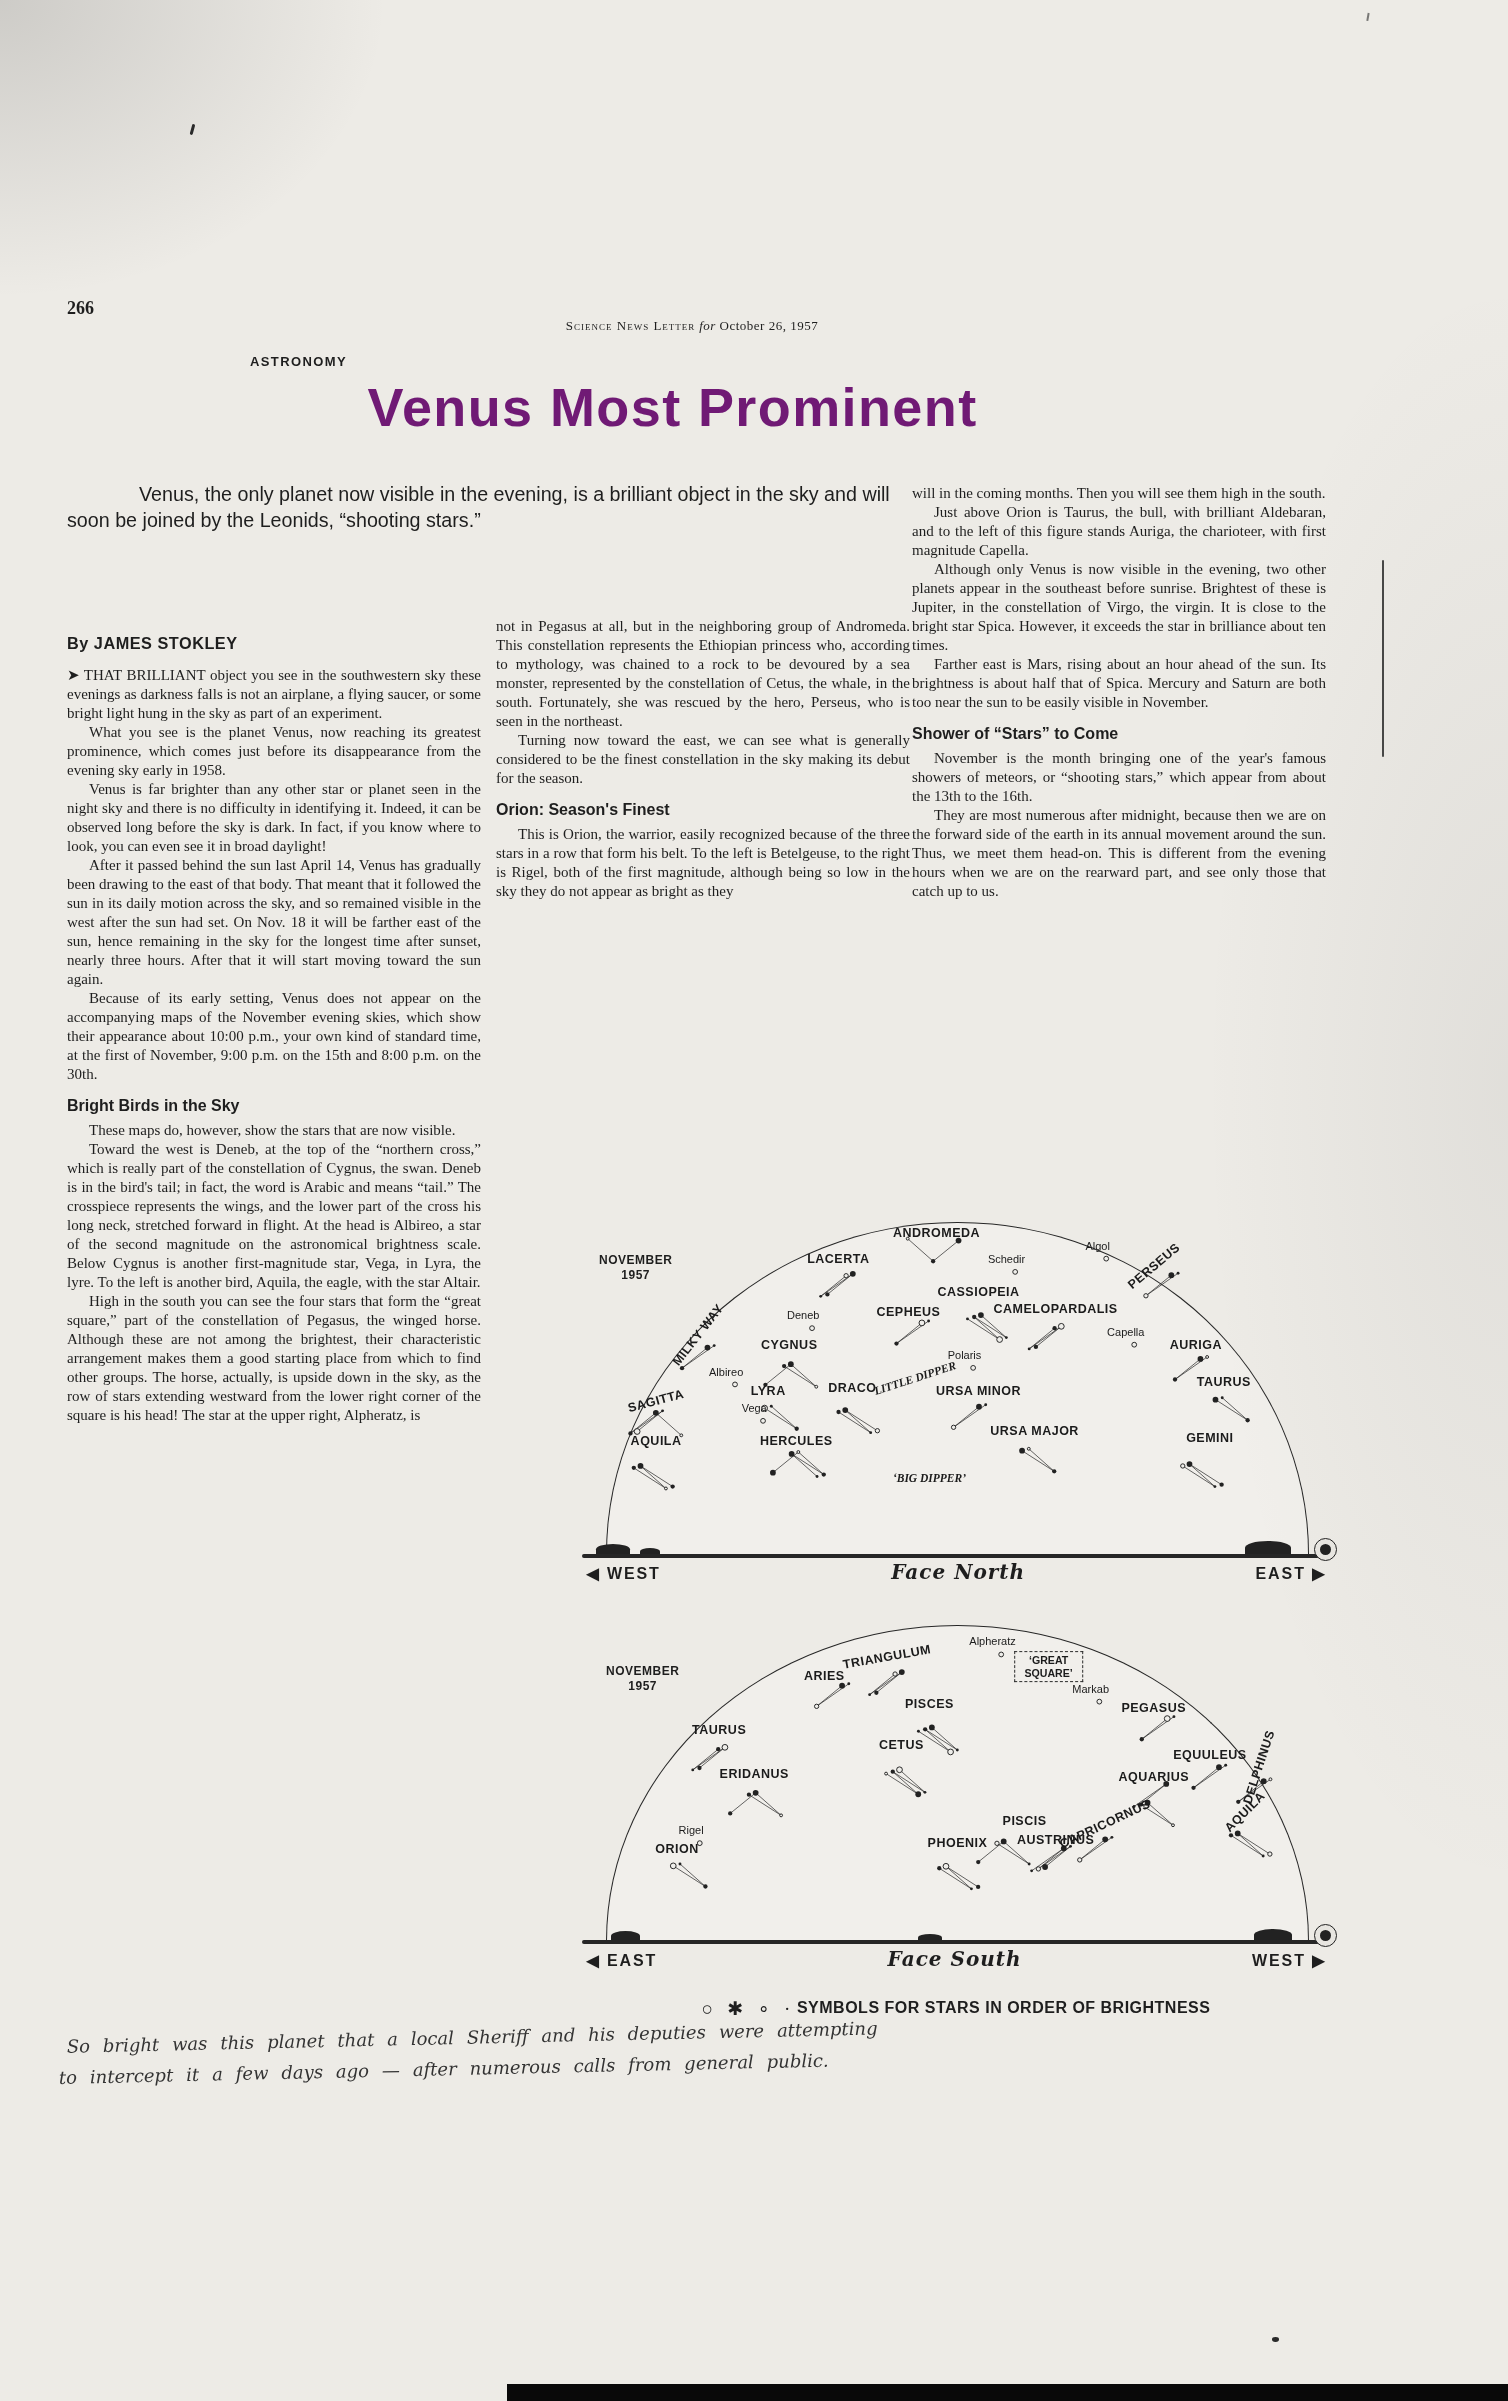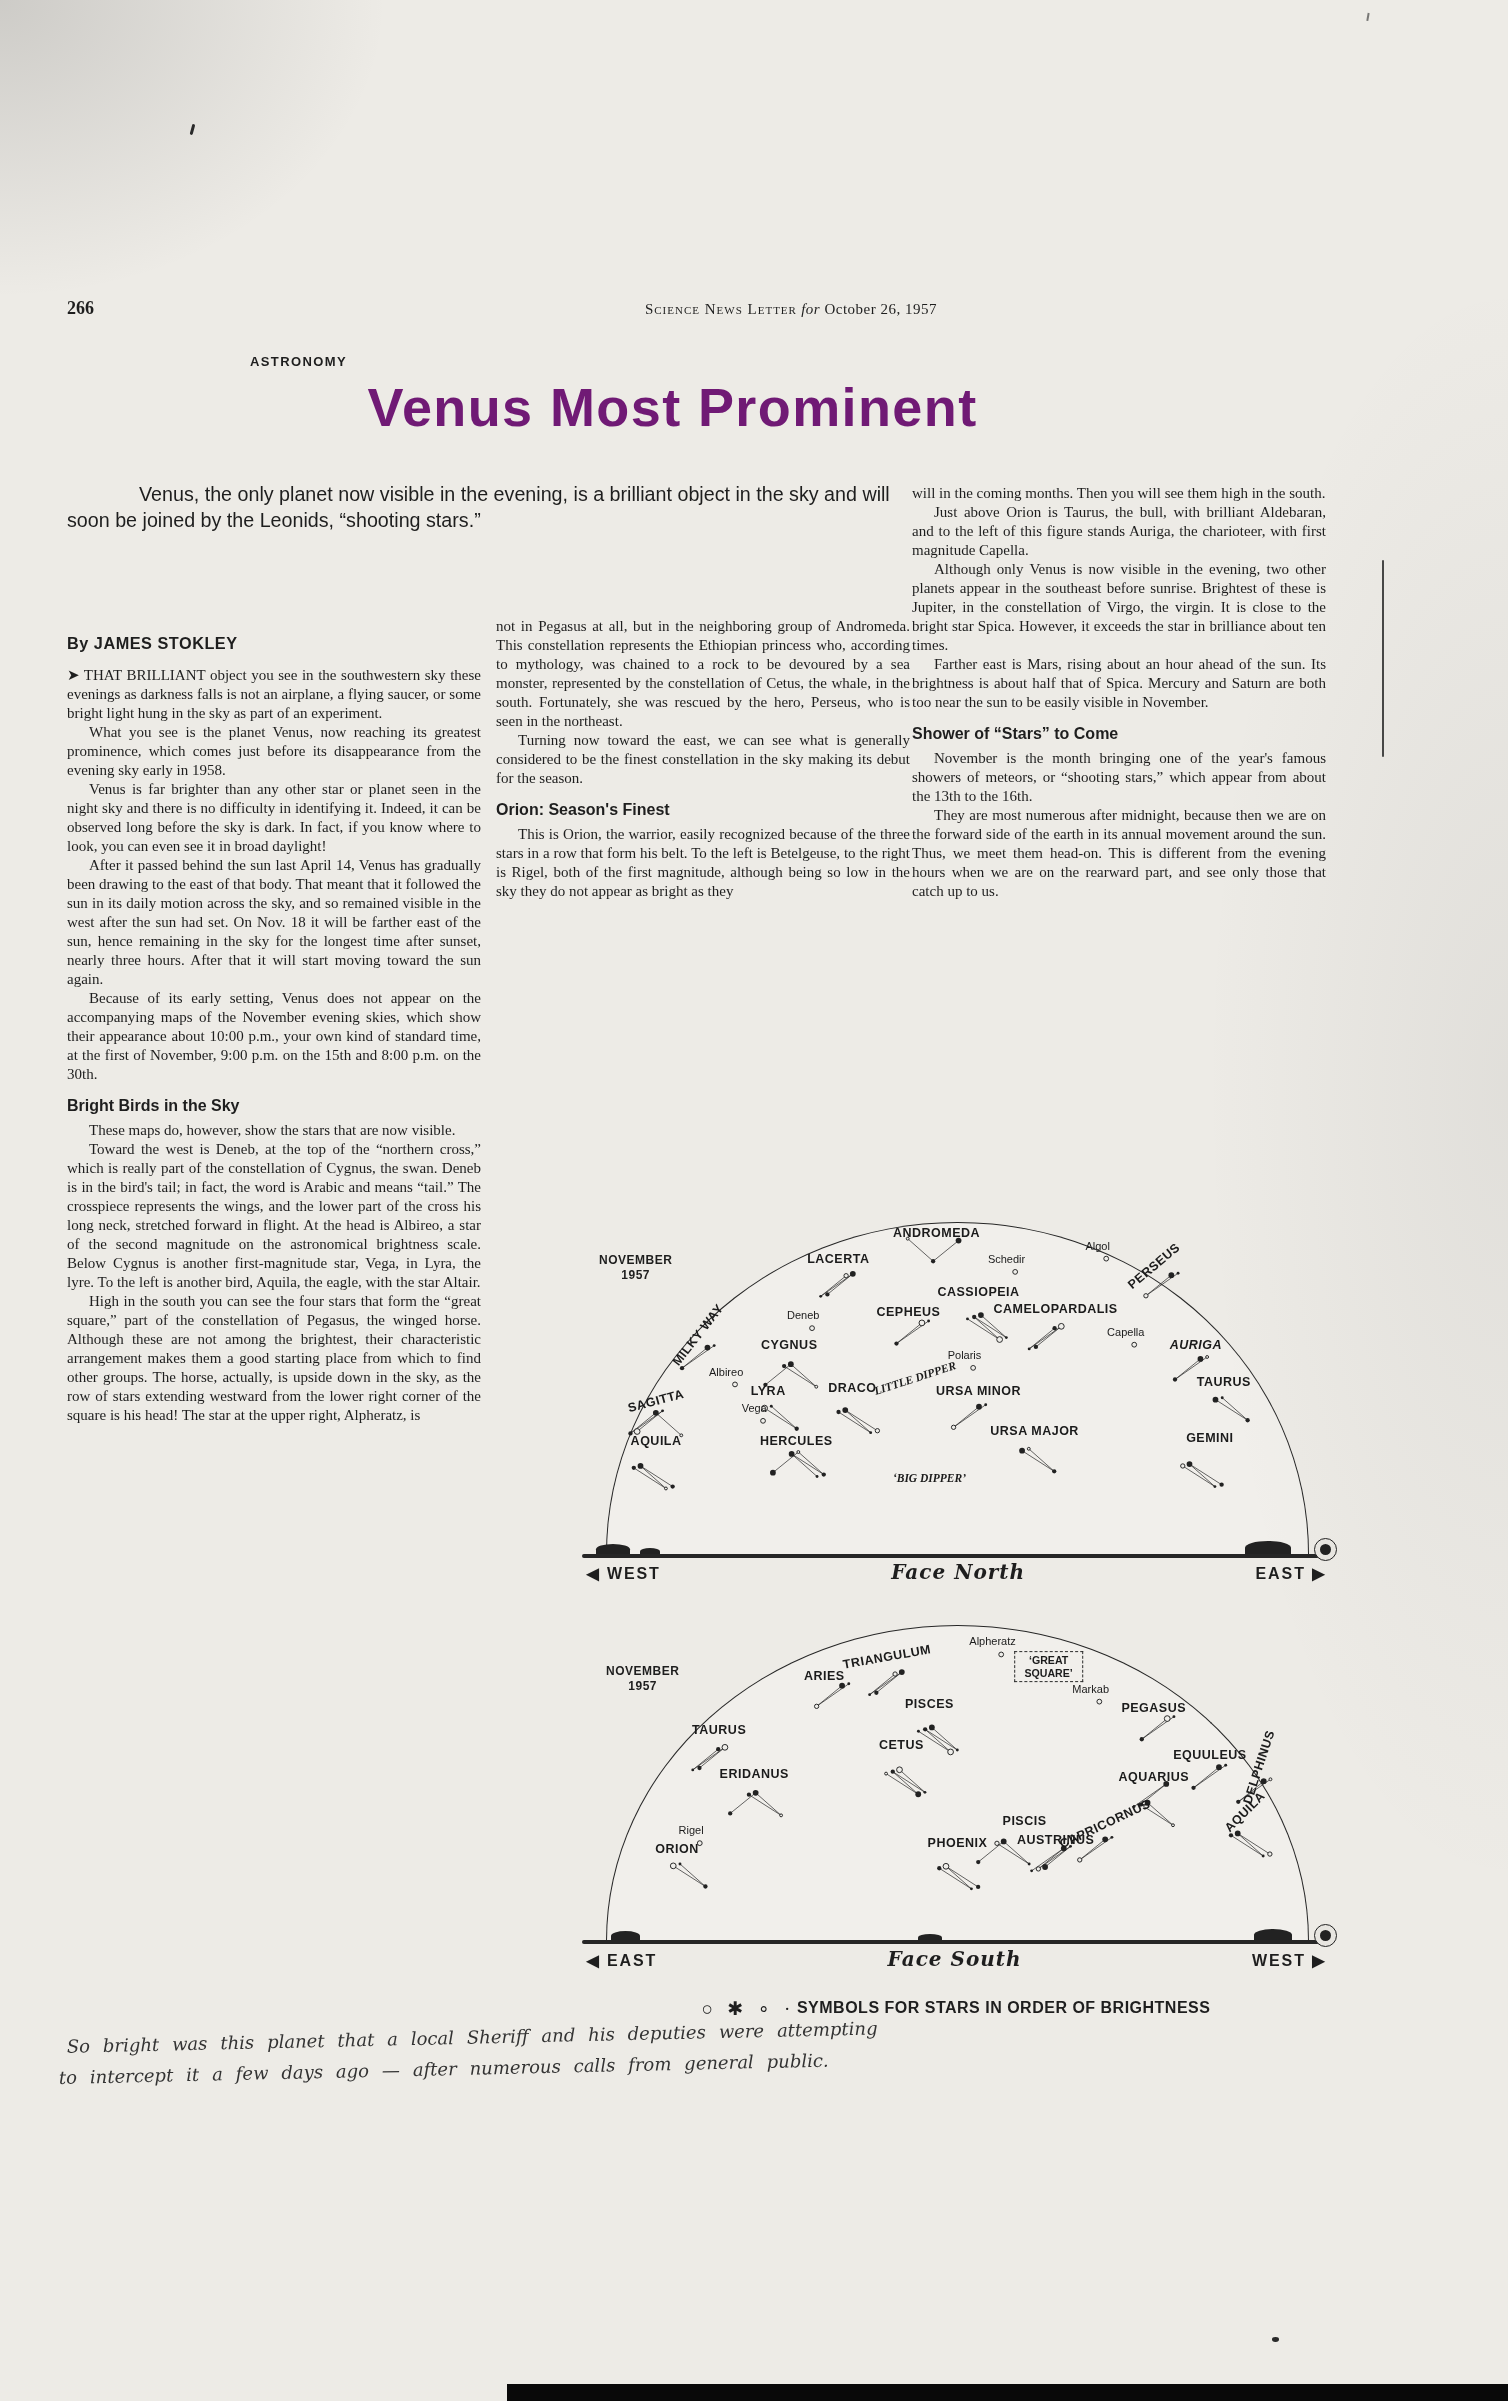--- a/index.html
+++ b/index.html
@@ -7,21 +7,21 @@
     width:1508px;height:2409px;position:relative;overflow:hidden;
     font-family:"Liberation Serif",serif;color:#1e1e1e;
     background:
       radial-gradient(624px 480px at 0% 0%, rgba(50,50,50,.17), rgba(0,0,0,0) 62%),
       radial-gradient(432px 1153px at 100% 45%, rgba(80,80,80,.08), rgba(0,0,0,0) 70%),
       #edebe6;
   }
   .abs{position:absolute;}
   
   .page-number{left:67px;top:298px;font:700 18px "Liberation Serif",serif;}
-  .masthead{left:447px;top:301px;width:490px;text-align:right;font-size:15px;letter-spacing:0.5px;}
+  .masthead{left:447px;top:318px;width:490px;text-align:center;font-size:13px;letter-spacing:0.5px;}
   .masthead .mh-main{font-variant:small-caps;letter-spacing:1px;}
   .masthead .mh-for{font-style:italic;}
   .section-label{left:250px;top:354px;font:700 13px "Liberation Sans",sans-serif;letter-spacing:1.4px;}
   .article-title{left:125px;top:376px;width:1095px;text-align:center;
     font:700 54px "Liberation Sans",sans-serif;letter-spacing:1.4px;color:#701a75;}
   .lede{left:67px;top:481px;width:826px;font:400 19.7px "Liberation Sans",sans-serif;
     line-height:26px;text-indent:72px;}
   
   .col{width:414px;font-size:15px;line-height:19px;text-align:justify;}
   #col1{left:67px;top:634px;}
@@ -225,21 +225,21 @@
       <span class="map-label star-label" style="left: 70%; top: 7%;">Algol</span>
       <span class="map-label const-label" style="left: 78%; top: 13%; transform: translate(-50%, -50%) rotate(-40deg);">PERSEUS</span>
       <span class="map-label star-label" style="left: 57%; top: 11%;">Schedir</span>
       <span class="map-label const-label" style="left: 53%; top: 21%;">CASSIOPEIA</span>
       <span class="map-label const-label" style="left: 43%; top: 27%;">CEPHEUS</span>
       <span class="map-label const-label" style="left: 64%; top: 26%;">CAMELOPARDALIS</span>
       <span class="map-label star-label" style="left: 28%; top: 28%;">Deneb</span>
       <span class="map-label const-label" style="left: 13%; top: 34%; transform: translate(-50%, -50%) rotate(-52deg);">MILKY WAY</span>
       <span class="map-label const-label" style="left: 26%; top: 37%;">CYGNUS</span>
       <span class="map-label star-label" style="left: 74%; top: 33%;">Capella</span>
-      <span class="map-label const-label" style="left: 84%; top: 37%; font-style: italic;">AURIGA</span>
+      <span class="map-label const-label" style="left: 84%; top: 37%;">AURIGA</span>
       <span class="map-label star-label" style="left: 51%; top: 40%;">Polaris</span>
       <span class="map-label quote-label" style="left: 44%; top: 47%; transform: translate(-50%, -50%) rotate(-18deg);">LITTLE DIPPER</span>
       <span class="map-label const-label" style="left: 53%; top: 51%;">URSA MINOR</span>
       <span class="map-label const-label" style="left: 35%; top: 50%;">DRACO</span>
       <span class="map-label star-label" style="left: 17%; top: 45%;">Albireo</span>
       <span class="map-label const-label" style="left: 23%; top: 51%;">LYRA</span>
       <span class="map-label star-label" style="left: 21%; top: 56%;">Vega</span>
       <span class="map-label const-label" style="left: 7%; top: 54%; transform: translate(-50%, -50%) rotate(-15deg);">SAGITTA</span>
       <span class="map-label const-label" style="left: 88%; top: 48%;">TAURUS</span>
       <span class="map-label const-label" style="left: 7%; top: 66%;">AQUILA</span>

